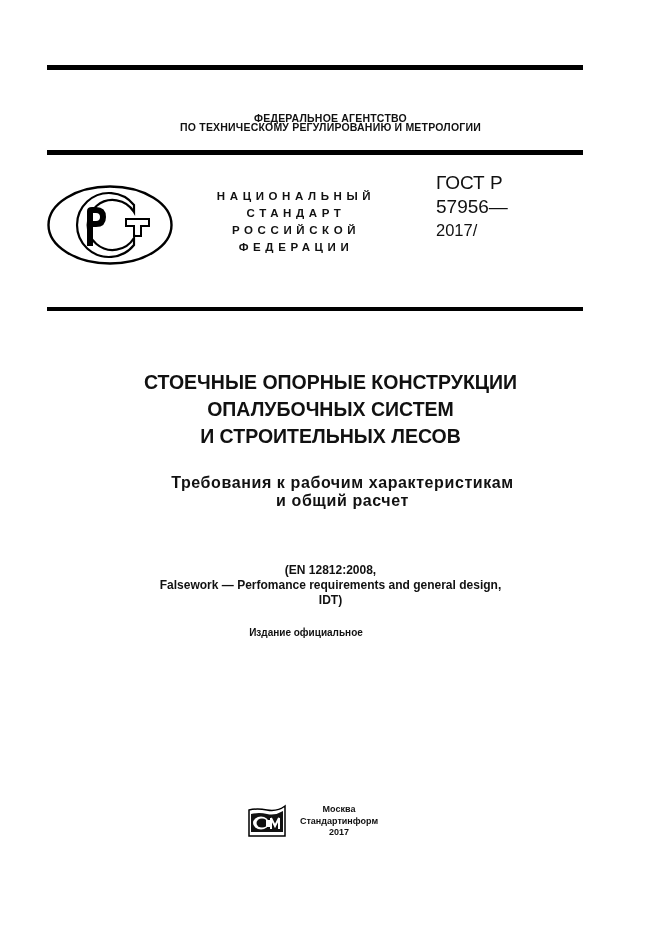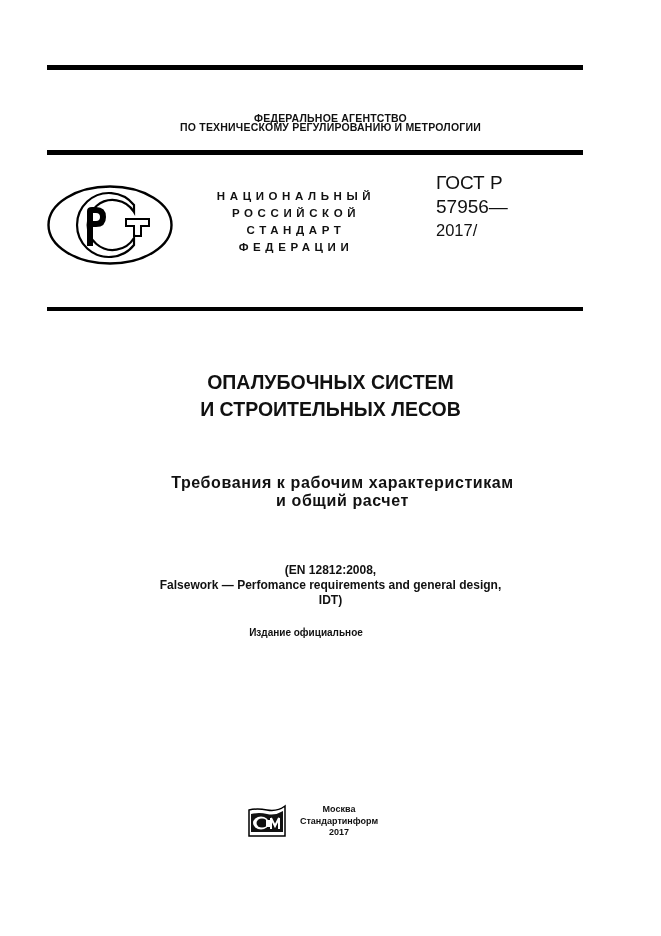--- a/index.html
+++ b/index.html
@@ -41,34 +41,35 @@
 
     <path d="M41 62 L41 27 Q41 23 46 23 L50 23 Q60 23 60 33 Q60 43 50 43 L47 43 L47 62 Z" fill="#000"></path>
     <path d="M47 29 L50 29 Q54 29 54 33 Q54 37 50 37 L47 37 Z" fill="#fff"></path>
 
     <path d="M80 35 L103 35 L103 42 L95 42 L95 52 L88 52 L88 42 L80 42 Z" fill="none" stroke="#000" stroke-width="2"></path>
   </svg>
 </div>
 
 <div class="natstd">
   <div>НАЦИОНАЛЬНЫЙ</div>
+  <div>СТАНДАРТ</div>
   <div>РОССИЙСКОЙ</div>
-  <div>СТАНДАРТ</div>
   <div>ФЕДЕРАЦИИ</div>
 </div>
 
 <div class="gost">
   <div>ГОСТ Р</div>
   <div>57956—</div>
   <div class="small">2017/</div>
 </div>
 
 <div class="rule" style="top:307px;height:4px;"></div>
 
 <div class="center title">
+  <div>СТОЕЧНЫЕ ОПОРНЫЕ КОНСТРУКЦИИ</div>
   <div>ОПАЛУБОЧНЫХ СИСТЕМ</div>
   <div>И СТРОИТЕЛЬНЫХ ЛЕСОВ</div>
 </div>
 
 <div class="center subtitle">
   <div>Требования к рабочим характеристикам</div>
   <div>и общий расчет</div>
 </div>
 
 <div class="center intl">

